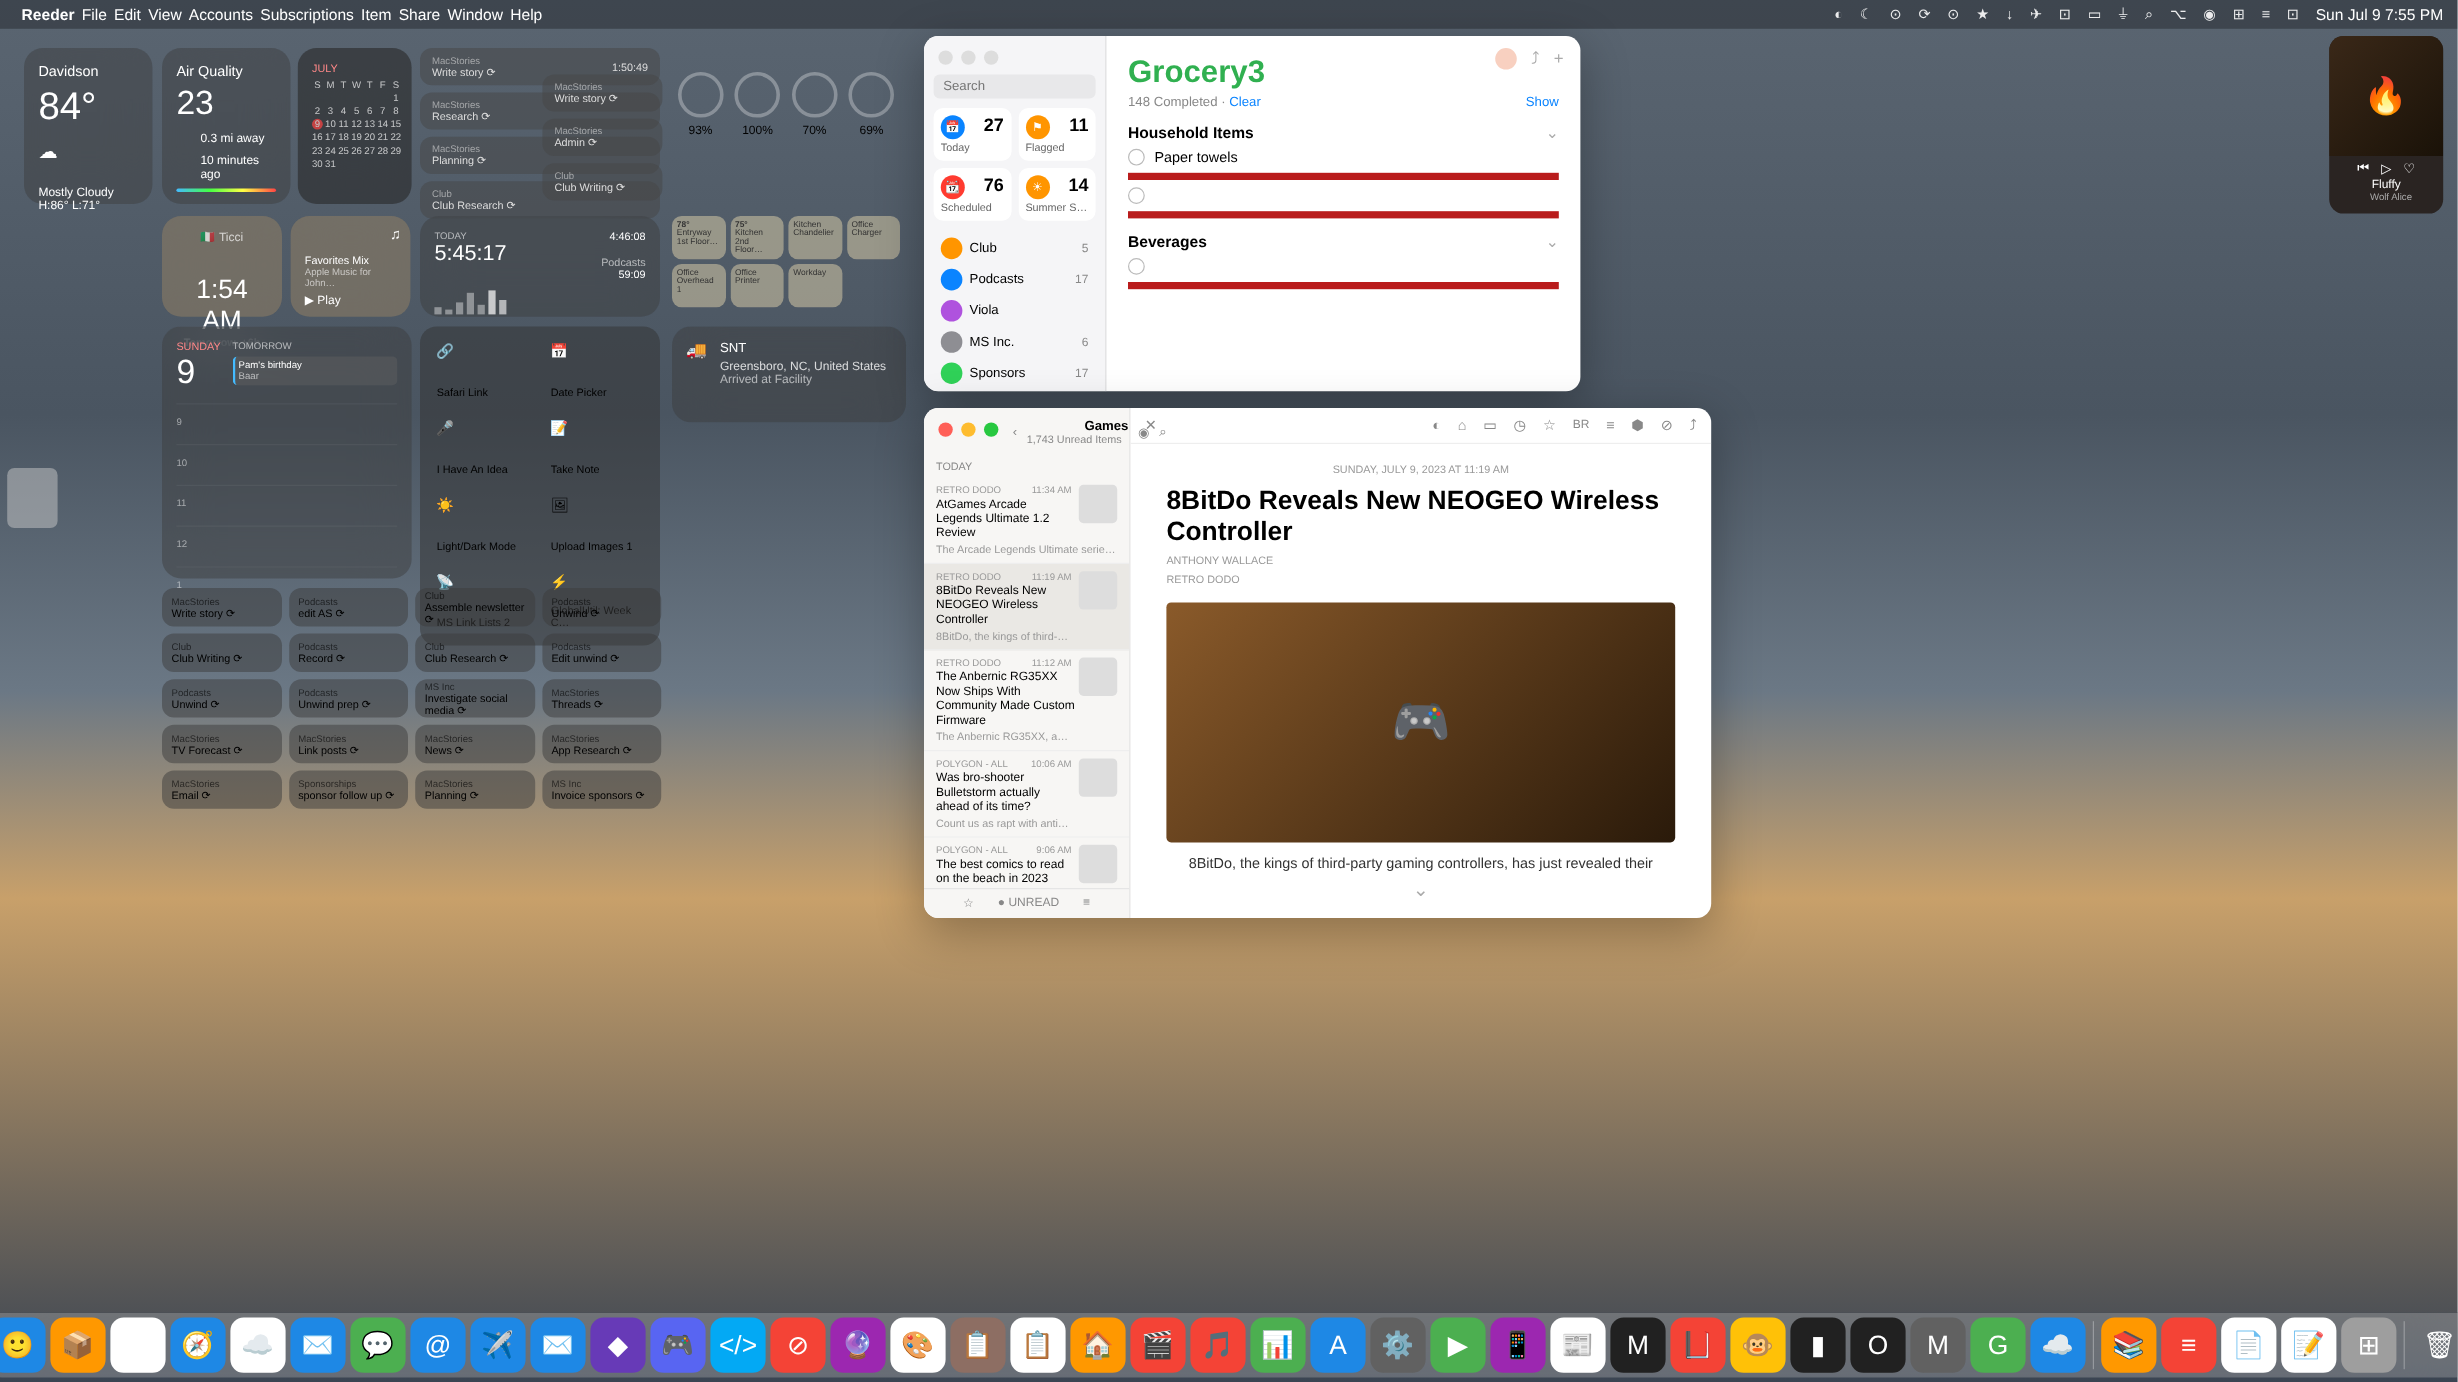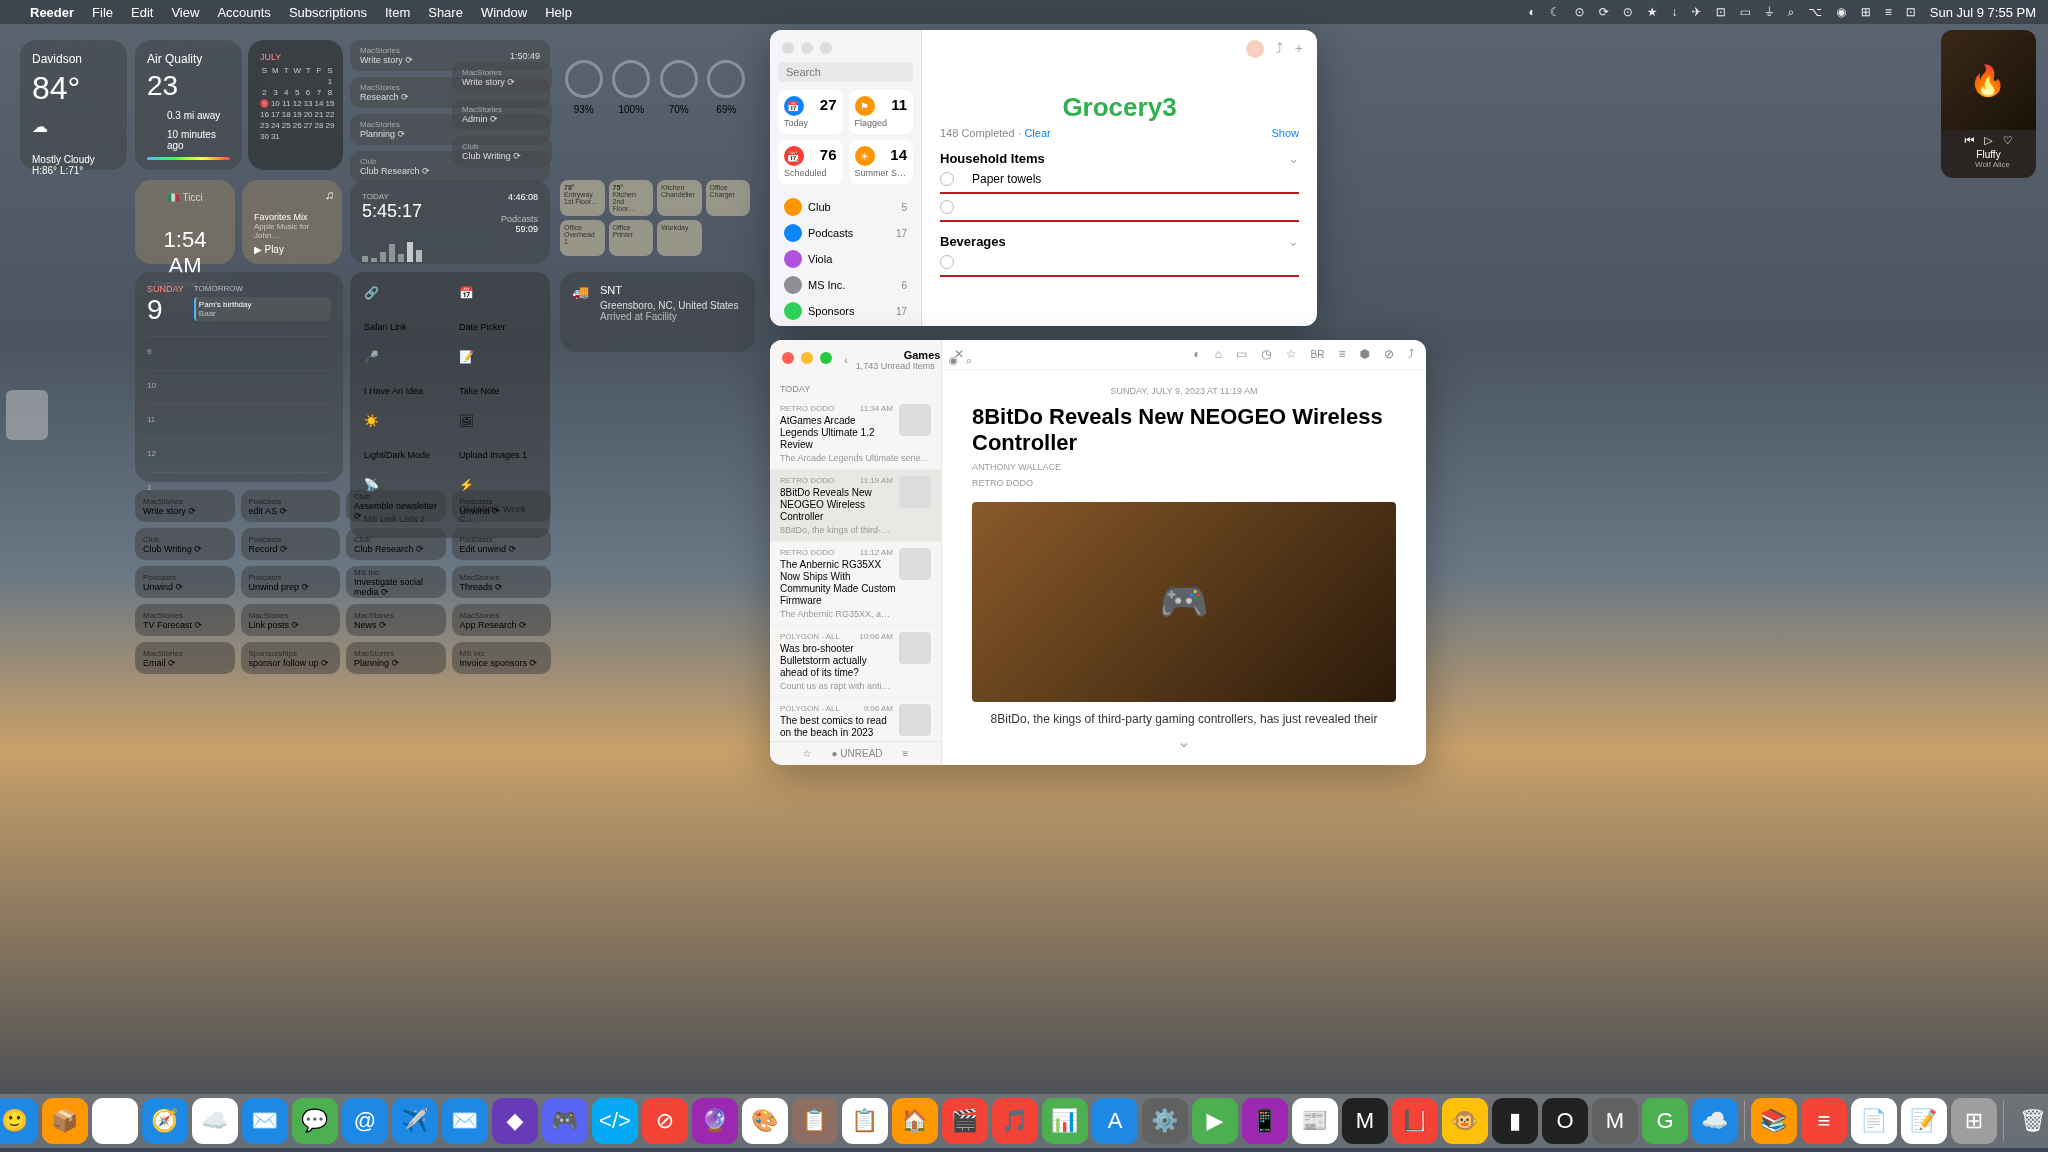--- a/index.html
+++ b/index.html
@@ -1,20 +1,20 @@
 <!DOCTYPE html>
 <html><head>
 <meta charset="utf-8">
 <style>
 * { margin: 0; padding: 0; box-sizing: border-box; font-family: -apple-system, BlinkMacSystemFont, "Segoe UI", sans-serif; }
 body { width: 2048px; height: 1152px; background: linear-gradient(180deg, #5a6571 0%, #4a5561 30%, #6b7885 50%, #c8a06a 65%, #3a4452 100%); overflow: hidden; position: relative; }
 
 
 .menubar { position: absolute; top: 0; left: 0; right: 0; height: 24px; background: rgba(0,0,0,0.3); display: flex; align-items: center; padding: 0 12px; color: #fff; font-size: 13px; }
-.menubar .left { display: flex; gap: 18px; align-items: center; }
+.menubar .left { display: flex; gap: 6px; align-items: center; }
 .menubar .right { margin-left: auto; display: flex; gap: 14px; align-items: center; }
 .apple-logo { font-size: 14px; }
 .menubar .ico { font-size: 12px; opacity: 0.9; }
 
 
 .widgets { position: absolute; top: 40px; left: 20px; width: 730px; }
 .widget { background: rgba(60,60,60,0.45); backdrop-filter: blur(20px); border-radius: 16px; color: #fff; position: absolute; padding: 12px; font-size: 12px; }
 .widget.dark { background: rgba(40,40,40,0.6); }
 .widget.tan { background: rgba(150,130,100,0.5); }
 
@@ -86,26 +86,26 @@
 .rem-search { width: 100%; border: none; background: #e8e8ea; border-radius: 5px; padding: 4px 8px; font-size: 11px; margin-bottom: 8px; }
 .rem-boxes { display: grid; grid-template-columns: 1fr 1fr; gap: 6px; margin-bottom: 10px; }
 .rem-box { background: #fff; border-radius: 8px; padding: 6px; font-size: 9px; }
 .rem-box .num { font-size: 15px; font-weight: 600; text-align: right; }
 .rem-box .ico { width: 20px; height: 20px; border-radius: 50%; display: inline-flex; align-items: center; justify-content: center; color: #fff; font-size: 10px; }
 .rem-lists { font-size: 11px; }
 .rem-list { display: flex; align-items: center; gap: 6px; padding: 4px 6px; border-radius: 5px; }
 .rem-list .cnt { margin-left: auto; color: #888; font-size: 10px; }
 .rem-list .dot { width: 18px; height: 18px; border-radius: 50%; display: inline-block; }
 .rem-main { flex: 1; padding: 14px 18px; }
-.rem-title { color: #30b050; font-size: 26px; font-weight: 700; display: flex; justify-content: center; margin-top: 48px; }
+.rem-title { color: #30b050; font-size: 26px; font-weight: 700; display: flex; justify-content: flex-start; }
 .rem-sub { font-size: 11px; color: #888; margin-top: 4px; }
 .rem-sub .clear { color: #0a84ff; }
 .rem-sub .show { float: right; color: #0a84ff; }
 .rem-section { font-size: 13px; font-weight: 600; margin-top: 12px; }
-.rem-item { display: flex; align-items: center; gap: 18px; padding: 6px 0; font-size: 12px; border-bottom: 2px solid #b91c1c; }
+.rem-item { display: flex; align-items: center; gap: 8px; padding: 6px 0; font-size: 12px; border-bottom: 6px solid #b91c1c; }
 .rem-item .chk { width: 14px; height: 14px; border: 1.5px solid #bbb; border-radius: 50%; }
 
 
 .nowplaying { position: absolute; top: 30px; right: 12px; width: 95px; height: 148px; background: #2a2422; border-radius: 12px; overflow: hidden; }
 .nowplaying .art { height: 100px; background: linear-gradient(135deg, #3a2818, #1a1208); display: flex; align-items: center; justify-content: center; font-size: 30px; }
 .nowplaying .controls { display: flex; justify-content: center; gap: 10px; color: #fff; font-size: 11px; margin-top: 4px; }
 .nowplaying .song { color: #fff; font-size: 10px; text-align: center; margin-top: 2px; }
 .nowplaying .artist { color: #aaa; font-size: 8px; text-align: left; margin-left: 34px; }
 
 

